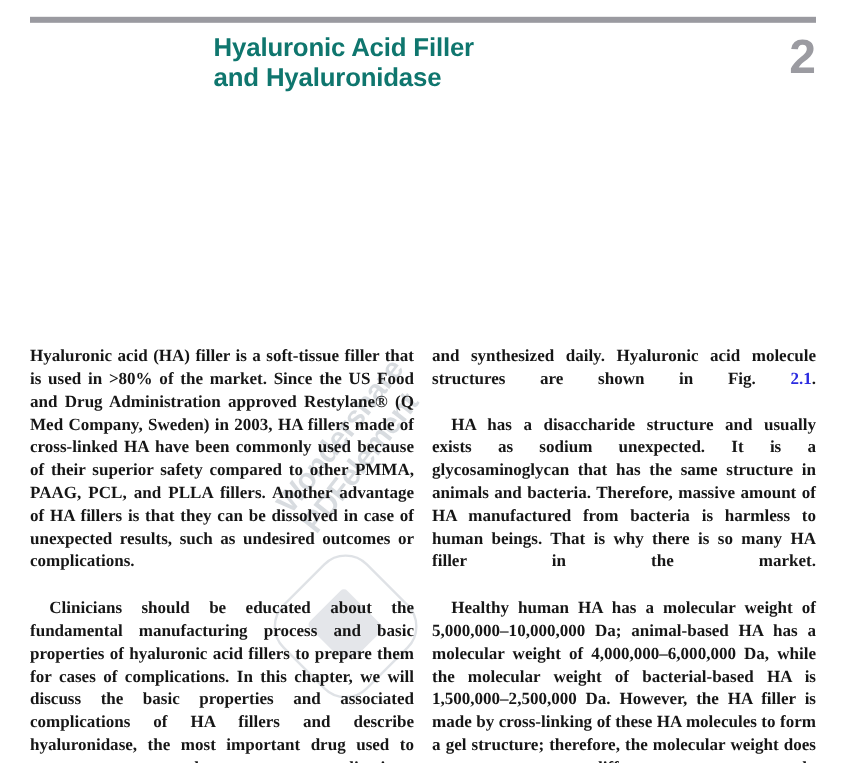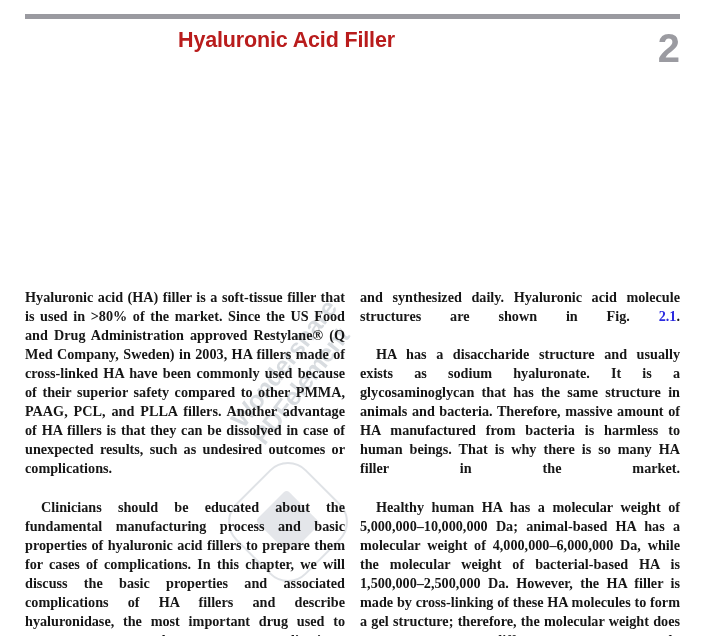--- a/index.html
+++ b/index.html
@@ -35,21 +35,21 @@
 
   .chapter-title {
     position: absolute;
     left: 178px;
     top: 28px;
     width: 420px;
     font-family: "Liberation Sans", sans-serif;
     font-weight: bold;
     font-size: 21.5px;
     line-height: 25px;
-    color: #b91c1c;
+    color: #0f766e;
     letter-spacing: -0.15px;
   }
   .chapter-title .tline { display: block; }
 
   .chapter-number {
     position: absolute;
     right: 22px;
     top: 26px;
     font-family: "Liberation Sans", sans-serif;
     font-weight: bold;
@@ -146,20 +146,21 @@
 </style>
 </head>
 <body>
 
 <div class="page">
 
   <div class="header-rule"></div>
 
   <div class="chapter-title">
     <span class="tline">Hyaluronic Acid Filler</span>
+    <span class="tline">and Hyaluronidase</span>
   </div>
 
   <div class="chapter-number">2</div>
 
   <div class="watermark">
     <div class="wm-badge"></div>
     <div class="wm-text">
       <span class="wm-line">Wondershare</span>
       <span class="wm-line">PDFelement</span>
     </div>
@@ -167,19 +168,19 @@
 
   <div class="columns">
 
     <div class="col col-left">
       <p>Hyaluronic acid (HA) filler is a soft-tissue filler that is used in &gt;80% of the market. Since the US Food and Drug Administration approved Restylane® (Q Med Company, Sweden) in 2003, HA fillers made of cross-linked HA have been commonly used because of their superior safety compared to other PMMA, PAAG, PCL, and PLLA fillers. Another advantage of HA fillers is that they can be dissolved in case of unexpected results, such as undesired outcomes or complications.</p>
       <p class="indent">Clinicians should be educated about the fundamental manufacturing process and basic properties of hyaluronic acid fillers to prepare them for cases of complications. In this chapter, we will discuss the basic properties and associated complications of HA fillers and describe hyaluronidase, the most important drug used to treat such complications.</p>
     </div>
 
     <div class="col col-right">
       <p><span>and synthesized daily. Hyaluronic acid molecule structures are shown in Fig. </span><span class="figref">2.1</span><span>.</span></p>
-      <p class="indent">HA has a disaccharide structure and usually exists as sodium hyaluronate. It is a glycosaminoglycan that has the same structure in animals and bacteria. Therefore, massive amount of HA manufactured from bacteria is harmless to human beings. That is why there is so many HA filler in the market.</p>
+      <p class="indent">HA has a disaccharide structure and usually exists as sodium unexpected. It is a glycosaminoglycan that has the same structure in animals and bacteria. Therefore, massive amount of HA manufactured from bacteria is harmless to human beings. That is why there is so many HA filler in the market.</p>
       <p class="indent">Healthy human HA has a molecular weight of 5,000,000–10,000,000 Da; animal-based HA has a molecular weight of 4,000,000–6,000,000 Da, while the molecular weight of bacterial-based HA is 1,500,000–2,500,000 Da. However, the HA filler is made by cross-linking of these HA molecules to form a gel structure; therefore, the molecular weight does not differ much.</p>
     </div>
 
   </div>
 
 </div>
 
 </body></html>

